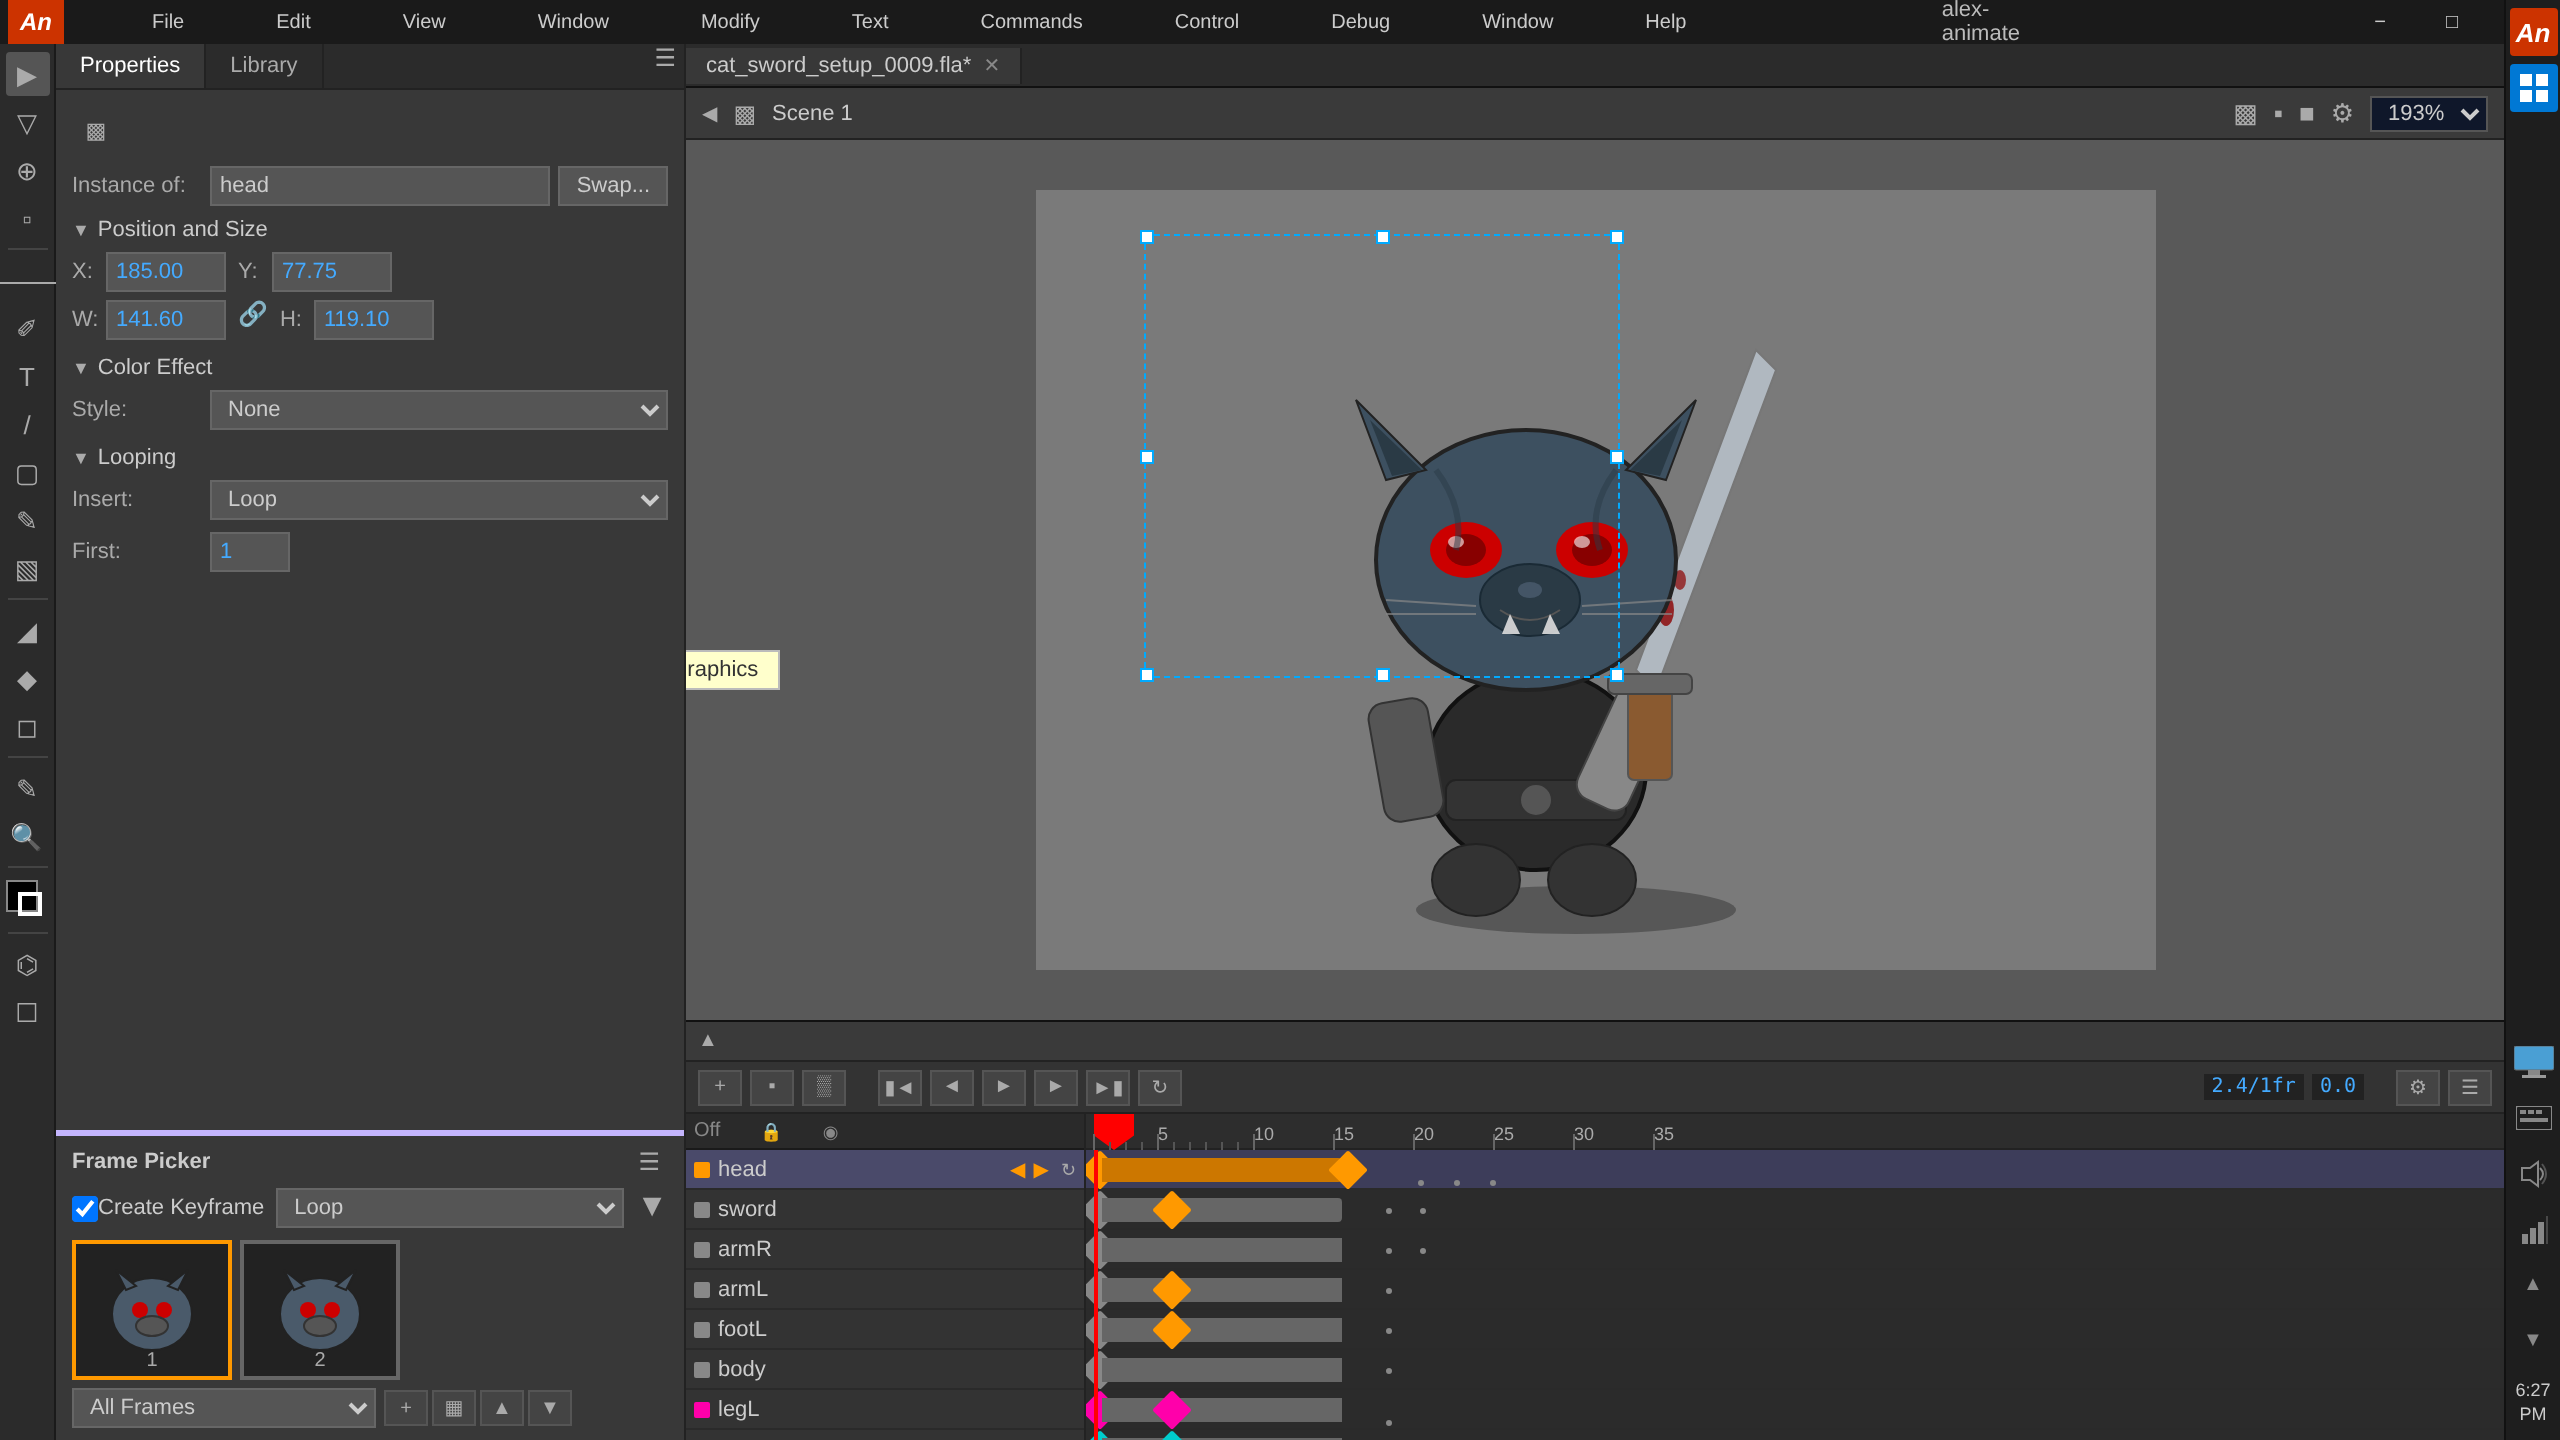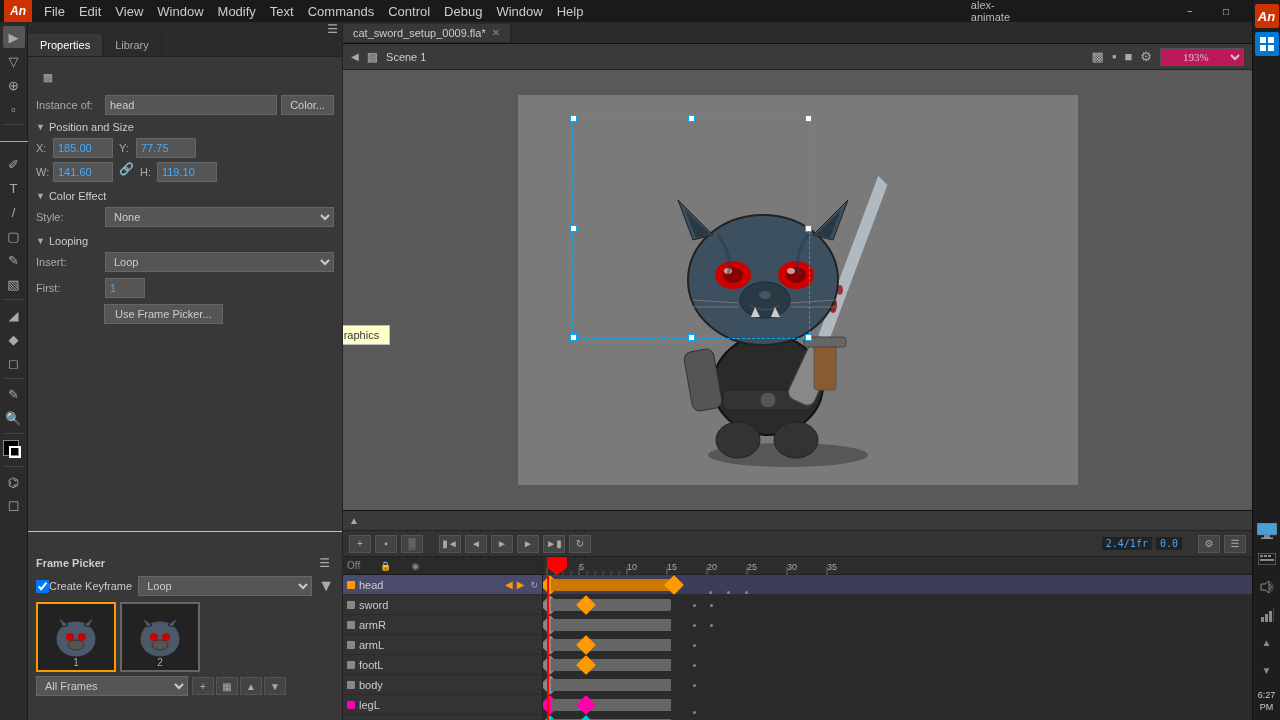--- a/index.html
+++ b/index.html
@@ -34,21 +34,22 @@
       color: #fff;
       font-weight: bold;
       font-size: 12px;
       font-style: italic;
       margin-right: 4px;
     }
     .menu-item {
       padding: 2px 6px;
       color: #ccc;
       cursor: pointer;
-      font-size: 13px;
+      font-size: 10px;
+      margin-left: 32px;
     }
 
     
     #title-bar {
       position: absolute;
       top: 0;
       right: 180px;
       display: flex;
       align-items: center;
       height: 22px;
@@ -123,21 +124,20 @@
       display: flex;
       background: #2b2b2b;
       border-bottom: 1px solid #222;
     }
     .props-tab {
       padding: 5px 12px;
       cursor: pointer;
       color: #aaa;
       font-size: 11px;
       border-right: 1px solid #222;
-      margin-top: 12px;
     }
     .props-tab.active {
       background: #383838;
       color: #fff;
     }
     #props-content {
       padding: 8px;
       flex: 1;
     }
     .prop-row {
@@ -220,22 +220,22 @@
       border: 1px solid #666;
       color: #ccc;
       padding: 3px 10px;
       font-size: 11px;
       cursor: pointer;
     }
 
     
     #frame-picker-panel {
       background: #383838;
-      border-top: 1px solid #c4b5fd;
-      padding: 24px 8px;
+      border-top: 3px solid #c4b5fd;
+      padding: 6px 8px;
     }
     #frame-picker-header {
       display: flex;
       align-items: center;
       justify-content: space-between;
       margin-bottom: 6px;
     }
     .frame-picker-title {
       color: #ccc;
       font-size: 11px;
@@ -333,27 +333,26 @@
     .scene-name { color: #ccc; font-size: 11px; }
     .scene-spacer { flex: 1; }
     .zoom-control { 
       display: flex; 
       align-items: center; 
       gap: 4px; 
       color: #aaa; 
       font-size: 11px; 
     }
     .zoom-select {
-      background: #be185d;
+      background: #0f172a;
       border: 1px solid #555;
       color: #ccc;
-      padding: 1px 18px;
+      padding: 1px 4px;
       font-size: 11px;
       height: 18px;
-      font-family: Liberation Serif, serif;
     }
 
     
     #canvas-area {
       flex: 1;
       background: #595959;
       position: relative;
       overflow: hidden;
       display: flex;
       align-items: center;
@@ -608,21 +607,21 @@
 
     <div id="props-content">
 
       <div class="prop-row">
         <div style="width:24px;height:24px;display:flex;align-items:center;justify-content:center;color:#aaa;">▩</div>
       </div>
 
       <div class="prop-row">
         <span class="prop-label">Instance of:</span>
         <input class="prop-input" style="flex: 1 1 0%; color: rgb(204, 204, 204);" value="head">
-        <button class="btn-swap">Color...</button>
+        <button class="btn-swap">Swap...</button>
       </div>
 
       <div class="prop-section">
         <div class="prop-section-header">
           <span class="prop-section-arrow">▼</span>
           <span>Position and Size</span>
         </div>
         <div class="prop-xy-row">
           <div class="prop-xy-item">
             <span class="prop-xy-label">X:</span>
@@ -666,23 +665,20 @@
         </div>
         <div class="prop-row">
           <span class="prop-label">Insert:</span>
           <select class="prop-select" style="flex:1;">
             <option>Loop</option>
           </select>
         </div>
         <div class="prop-row">
           <span class="prop-label">First:</span>
           <input class="prop-input" style="width: 40px;" value="1">
-        </div>
-        <div class="prop-row">
-          <button class="prop-btn" style="margin-left:68px;">Use Frame Picker...</button>
         </div>
       </div>
     </div>
 
     <div id="frame-picker-panel">
       <div id="frame-picker-header">
         <span class="frame-picker-title">Frame Picker</span>
         <div class="panel-menu-btn">☰</div>
       </div>
       <div class="frame-picker-controls">

